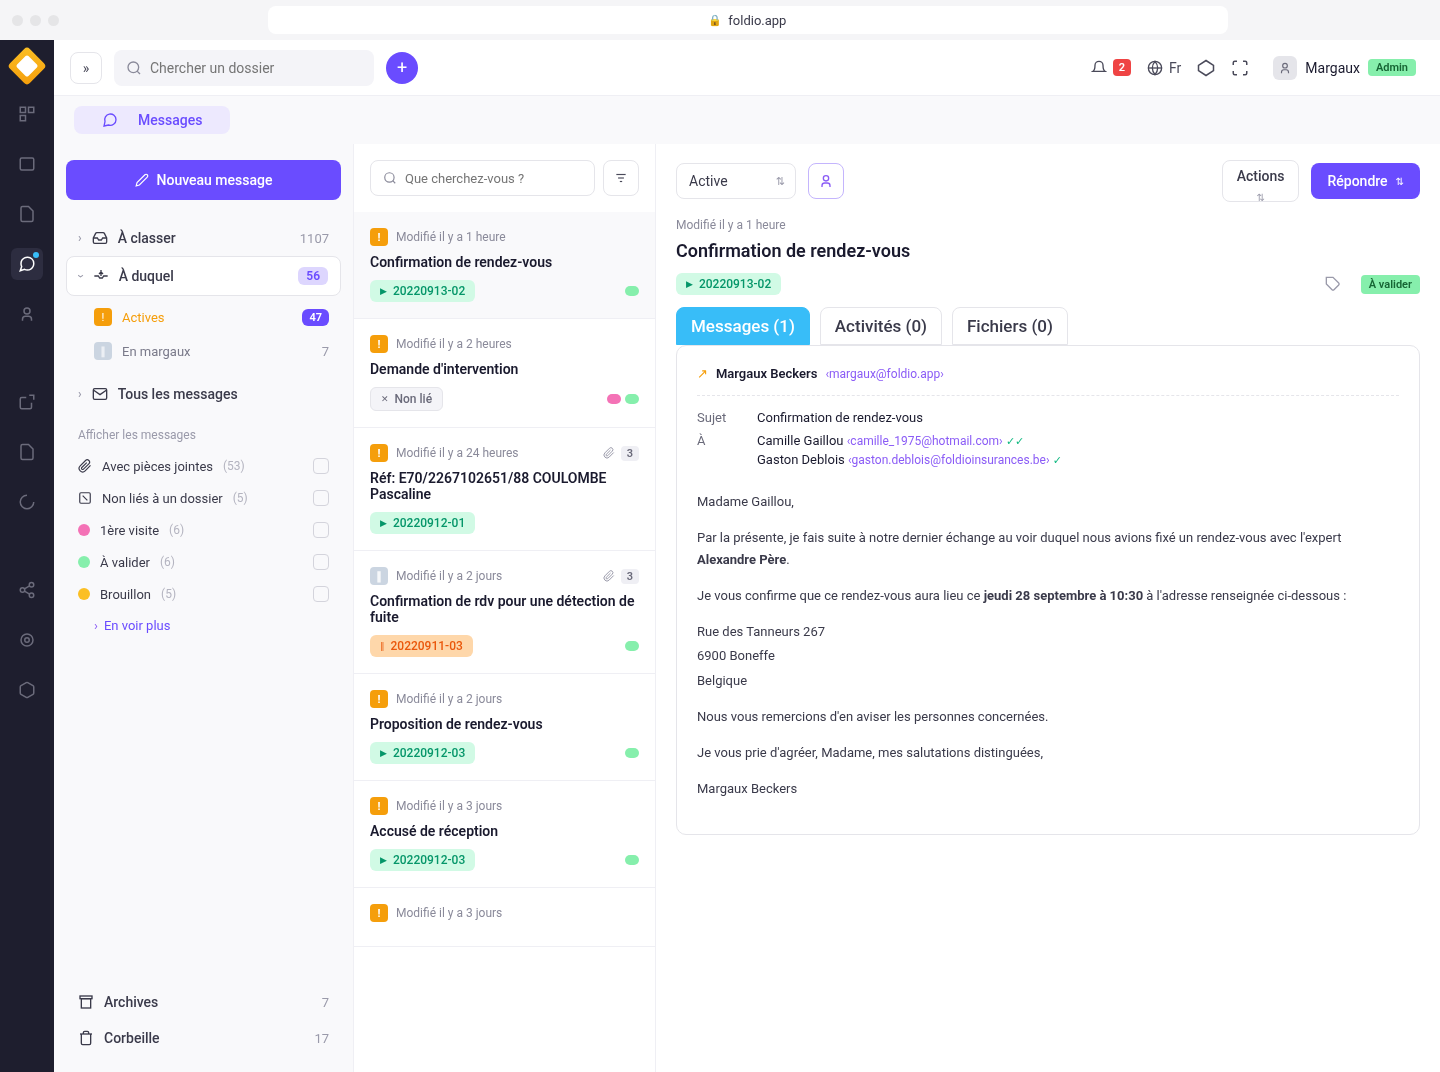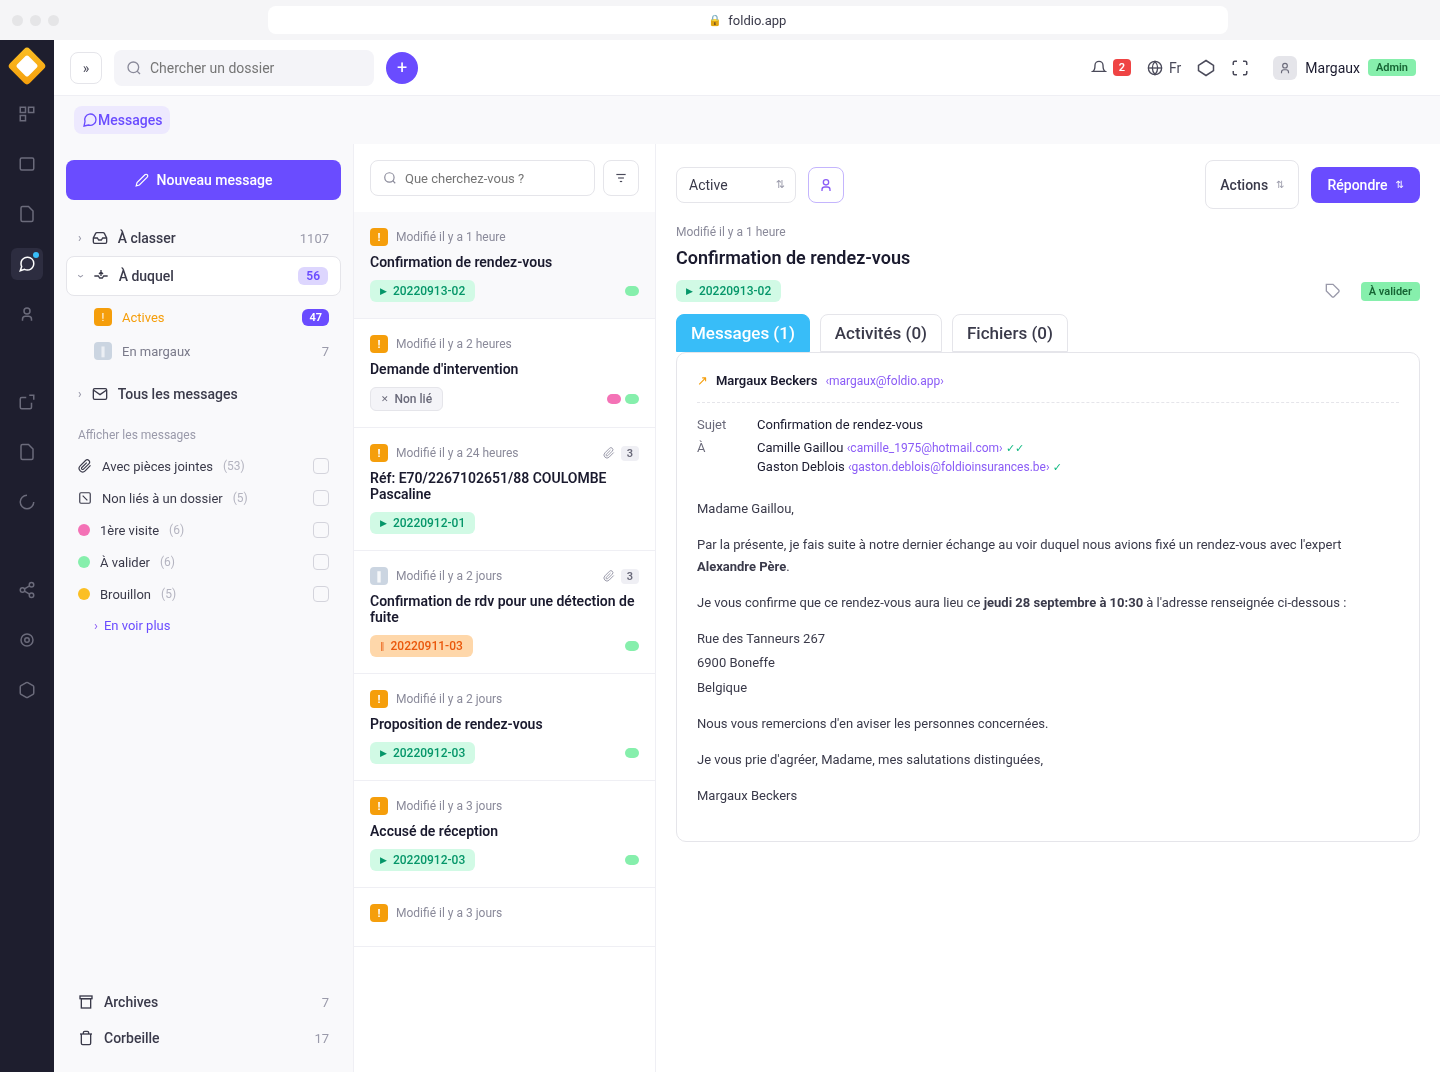--- a/index.html
+++ b/index.html
@@ -32,21 +32,21 @@
 .topbar-right { display: flex; align-items: center; gap: 16px; }
 .notif { display: flex; align-items: center; gap: 6px; }
 .notif-badge { background: #ef4444; color: #fff; font-size: 11px; font-weight: 600; padding: 2px 6px; border-radius: 4px; }
 .lang { display: flex; align-items: center; gap: 6px; color: #4a4a5a; }
 .topbar-icon { color: #4a4a5a; cursor: pointer; }
 .user-chip { display: flex; align-items: center; gap: 8px; padding: 4px 8px; border-radius: 8px; cursor: pointer; }
 .user-chip .avatar { width: 24px; height: 24px; background: #e5e5ea; border-radius: 6px; display: flex; align-items: center; justify-content: center; }
 .admin-badge { background: #86efac; color: #166534; font-size: 11px; font-weight: 600; padding: 2px 8px; border-radius: 4px; }
 
 .breadcrumb-bar { height: 48px; display: flex; align-items: center; padding: 0 20px; background: #f9f9fb; }
-.breadcrumb-chip { display: flex; align-items: center; gap: 0; background: #ede9fe; color: #6a4cff; padding: 6px 8px; border-radius: 8px; font-weight: 500; }
+.breadcrumb-chip { display: flex; align-items: center; gap: 20px; background: #ede9fe; color: #6a4cff; padding: 6px 28px; border-radius: 8px; font-weight: 500; }
 
 .content { flex: 1; display: flex; overflow: hidden; }
 
 .sidebar { width: 300px; background: #f9f9fb; border-right: 1px solid #efeff4; display: flex; flex-direction: column; padding: 16px 12px; overflow-y: auto; }
 .new-msg-btn { background: #6a4cff; color: #fff; border-radius: 8px; height: 40px; display: flex; align-items: center; justify-content: center; gap: 8px; font-weight: 500; cursor: pointer; margin-bottom: 20px; }
 .nav-item { display: flex; align-items: center; gap: 10px; padding: 10px 12px; border-radius: 8px; cursor: pointer; color: #3a3a4a; font-weight: 500; }
 .nav-item.expanded { background: #fff; border: 1px solid #e5e5ea; }
 .nav-item .chevron { color: #9a9aaa; font-size: 12px; }
 .nav-item .count { margin-left: auto; color: #9a9aaa; font-size: 13px; font-weight: 400; }
 .nav-item .count-badge { margin-left: auto; background: #ddd6fe; color: #6a4cff; font-size: 12px; font-weight: 600; padding: 2px 8px; border-radius: 6px; }
@@ -90,21 +90,21 @@
 .ref-chip.gray { background: #f4f4f8; color: #6a6a7a; border: 1px solid #e5e5ea; }
 .ref-chip .play { font-size: 9px; }
 .tag-dots { margin-left: auto; display: flex; gap: 4px; }
 .tag-pill { width: 14px; height: 10px; border-radius: 5px; }
 
 .detail-pane { flex: 1; display: flex; flex-direction: column; overflow: hidden; }
 .detail-header { padding: 16px 20px; display: flex; align-items: center; gap: 12px; }
 .status-select { height: 36px; border: 1px solid #e5e5ea; border-radius: 8px; padding: 0 32px 0 12px; display: flex; align-items: center; cursor: pointer; position: relative; min-width: 120px; color: #3a3a4a; }
 .status-select::after { content: '⇅'; position: absolute; right: 10px; color: #9a9aaa; font-size: 11px; }
 .person-btn { width: 36px; height: 36px; border: 1px solid #c4b5fd; border-radius: 8px; display: flex; align-items: center; justify-content: center; color: #8b5cf6; cursor: pointer; }
-.actions-btn { height: 49px; border: 1px solid #e5e5ea; border-radius: 8px; padding: 16px 14px; display: flex; align-items: center; gap: 8px; cursor: pointer; font-weight: 500; color: #3a3a4a; }
+.actions-btn { height: 42px; border: 1px solid #e5e5ea; border-radius: 8px; padding: 7px 14px; display: flex; align-items: center; gap: 8px; cursor: pointer; font-weight: 500; color: #3a3a4a; flex-direction: column; }
 .reply-btn { height: 36px; background: #6a4cff; color: #fff; border-radius: 8px; padding: 16px 16px; display: flex; align-items: center; gap: 8px; cursor: pointer; font-weight: 500; }
 .detail-header-spacer { flex: 1; }
 
 .detail-meta { padding: 0 20px 12px; }
 .detail-meta .time { color: #8a8a9a; font-size: 12px; margin-bottom: 8px; }
 .detail-meta .title { font-size: 18px; font-weight: 600; margin-bottom: 12px; }
 .detail-meta-row { display: flex; align-items: center; gap: 12px; }
 .validate-badge { margin-left: auto; background: #86efac; color: #166534; font-size: 11px; font-weight: 600; padding: 3px 8px; border-radius: 4px; }
 .tag-icon-outline { color: #9a9aaa; margin-left: auto; }
 

